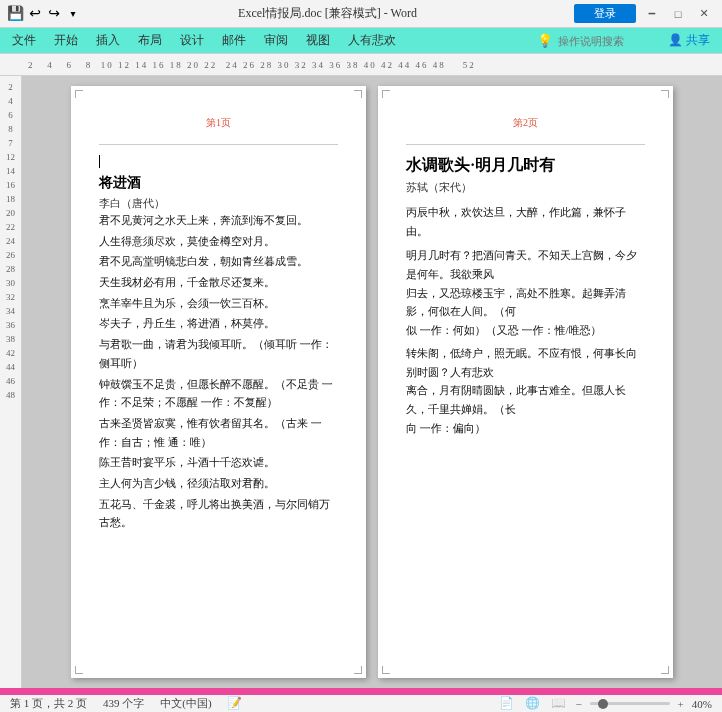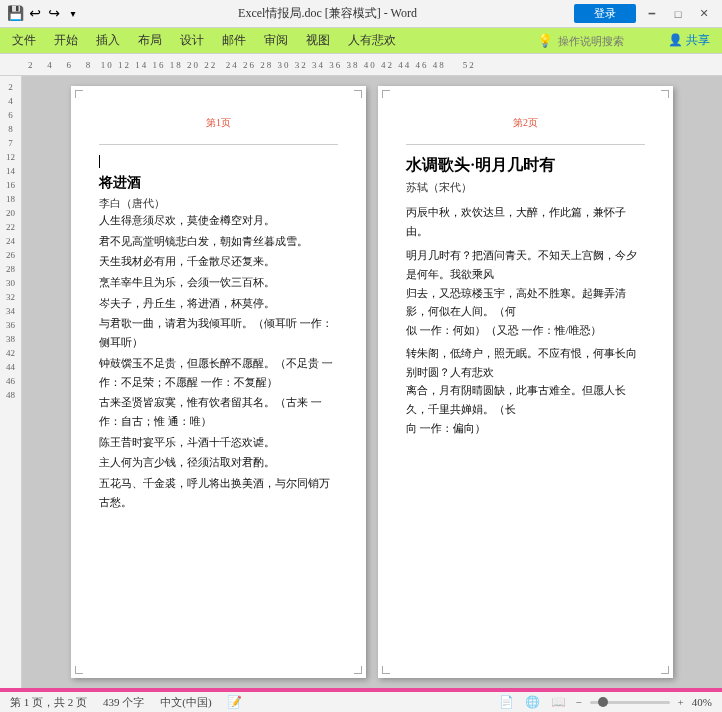--- a/index.html
+++ b/index.html
@@ -65,21 +65,21 @@
       display: flex;
       align-items: center;
       justify-content: center;
       font-size: 11px;
       cursor: pointer;
       color: #555;
     }
 
     
     .menu-bar {
-      background: #bef264;
+      background: #5eead4;
       height: 26px;
       display: flex;
       align-items: center;
       border-bottom: 1px solid #d0d0d0;
       padding: 0 4px;
       gap: 2px;
     }
     .menu-item {
       padding: 2px 8px;
       font-size: 12px;
@@ -244,21 +244,21 @@
     }
     .corner.tl { top: 4px; left: 4px; border-width: 1px 0 0 1px; }
     .corner.tr { top: 4px; right: 4px; border-width: 1px 1px 0 0; }
     .corner.bl { bottom: 4px; left: 4px; border-width: 0 0 1px 1px; }
     .corner.br { bottom: 4px; right: 4px; border-width: 0 1px 1px 0; }
 
     
     .status-bar {
       height: 24px;
       background: #f3f3f3;
-      border-top: 4px solid #ec4899;
+      border-top: 7px solid #ec4899;
       display: flex;
       align-items: center;
       padding: 0 10px;
       font-size: 11px;
       color: #444;
       gap: 16px;
     }
     .status-right {
       margin-left: auto;
       display: flex;
@@ -384,20 +384,21 @@
       <hr class="hr-line">
 
       <div style="height:13px; margin-bottom:6px;">
         <span class="cursor-line"></span>
       </div>
 
       <div class="page-title-text">将进酒</div>
       <div class="page-subtitle">李白（唐代）</div>
 
       <div class="page-body">
+        <p>君不见黄河之水天上来，奔流到海不复回。</p>
         <p>人生得意须尽欢，莫使金樽空对月。</p>
         <p>君不见高堂明镜悲白发，朝如青丝暮成雪。</p>
         <p>天生我材必有用，千金散尽还复来。</p>
         <p>烹羊宰牛且为乐，会须一饮三百杯。</p>
         <p>岑夫子，丹丘生，将进酒，杯莫停。</p>
         <p>与君歌一曲，请君为我倾耳听。（倾耳听 一作：侧耳听）</p>
         <p>钟鼓馔玉不足贵，但愿长醉不愿醒。（不足贵 一作：不足荣；不愿醒 一作：不复醒）</p>
         <p>古来圣贤皆寂寞，惟有饮者留其名。（古来 一作：自古；惟 通：唯）</p>
         <p>陈王昔时宴平乐，斗酒十千恣欢谑。</p>
         <p>主人何为言少钱，径须沽取对君酌。</p>

